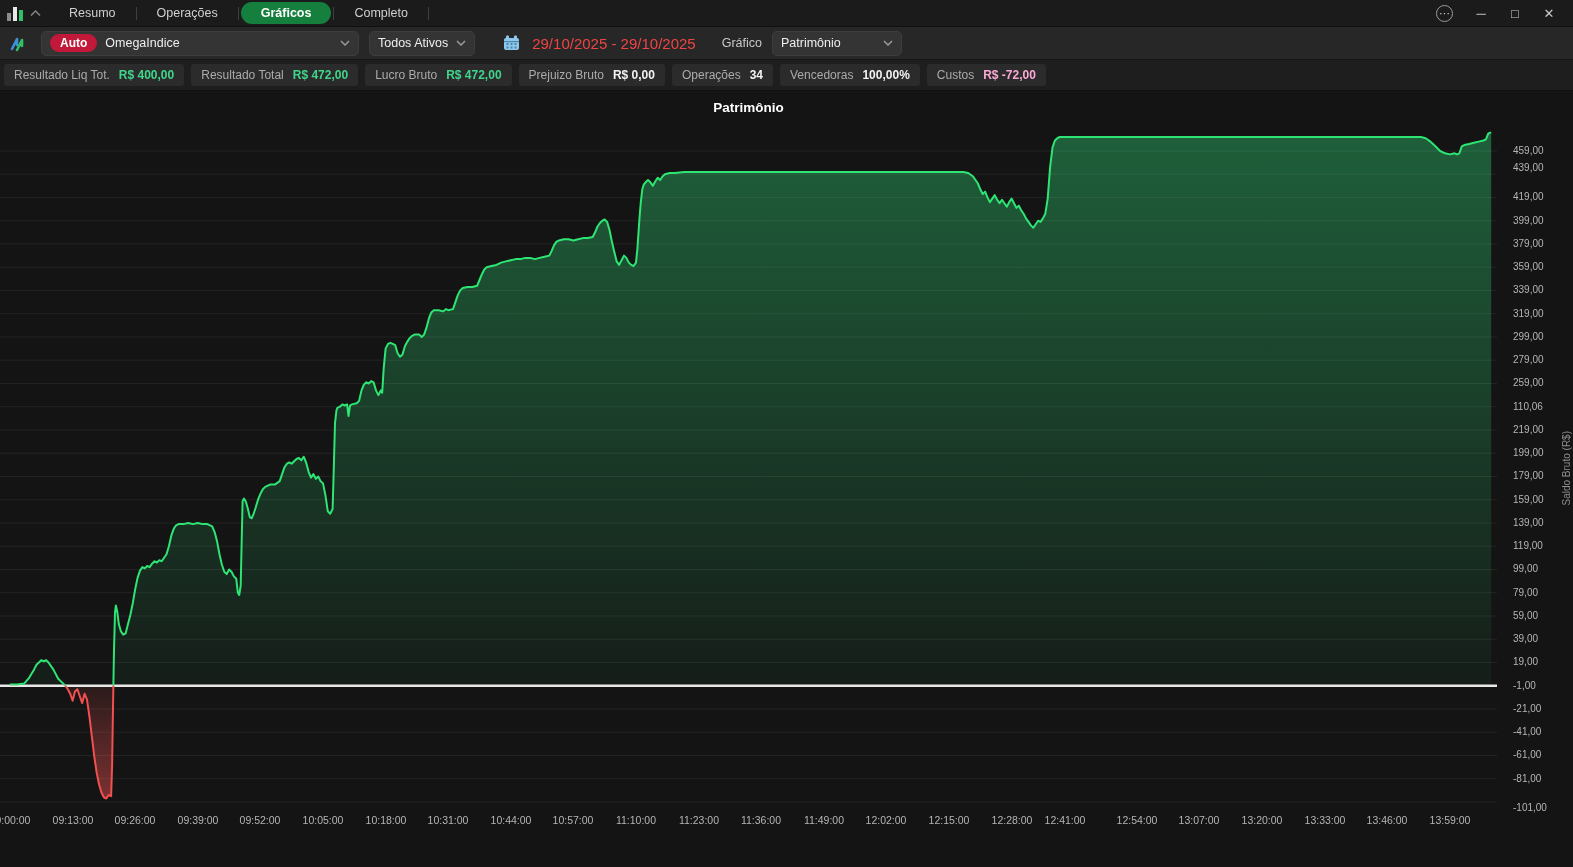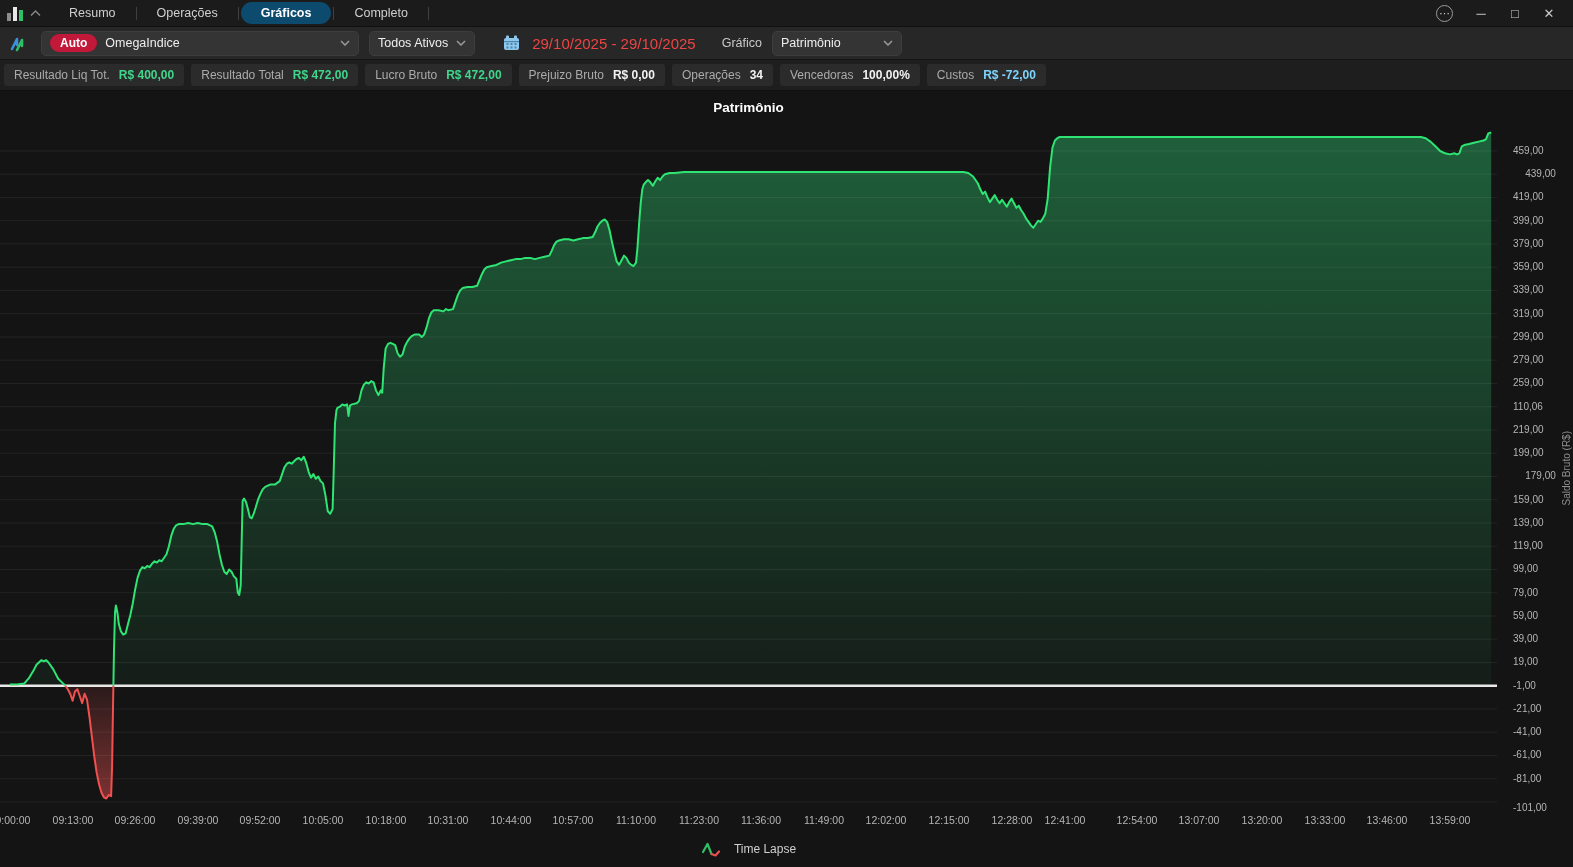--- a/index.html
+++ b/index.html
@@ -7,21 +7,21 @@
        font-family:"Liberation Sans",sans-serif;background:#141414;color:#ddd;
        -webkit-font-smoothing:antialiased;}
   
   .titlebar{height:26px;background:#1b1b1b;display:flex;align-items:center;
             justify-content:space-between;border-bottom:1px solid #101010;}
   .tb-left{display:flex;align-items:center;height:100%;}
   .applogo{display:flex;align-items:flex-end;gap:1px;margin:0 2px 0 6px;}
   .collapse{color:#8a8a8a;font-size:10px;margin:0 10px 0 2px;cursor:pointer;}
   .tabs{display:flex;align-items:center;height:100%;}
   .tab{font-size:12.5px;color:#cfcfcf;padding:3px 18px;cursor:pointer;white-space:nowrap;}
-  .tab.active{background:#0c4a6e;color:#fff;font-weight:bold;border-radius:12px;padding:4px 20px;}
+  .tab.active{background:#15803d;color:#fff;font-weight:bold;border-radius:12px;padding:4px 20px;}
   .tabsep{width:1px;height:13px;background:#3f3f3f;margin:0 2px;}
   .tb-right{display:flex;align-items:center;gap:6px;padding-right:10px;}
   .winbtn{background:none;border:none;color:#c9c9c9;font-size:13px;width:28px;height:22px;
           display:flex;align-items:center;justify-content:center;cursor:pointer;padding:0;}
   .winbtn.more{border:1px solid #9a9a9a;border-radius:50%;width:17px;height:17px;font-size:11px;
                letter-spacing:0;line-height:1;margin-right:8px;}
   
   .toolbar{height:32px;background:#272727;display:flex;align-items:center;gap:10px;
            padding:0 8px;border-bottom:1px solid #151515;}
   .combo{display:flex;align-items:center;background:#343434;border:1px solid #3d3d3d;
@@ -36,21 +36,21 @@
   .gap{width:6px;}
   
   .statsbar{height:30px;background:#1e1e1e;display:flex;align-items:center;gap:7px;
             padding:0 4px;border-bottom:1px solid #101010;}
   .chip{background:#2b2b2b;border-radius:3px;height:22px;display:flex;align-items:center;
         gap:9px;padding:0 10px;font-size:12px;white-space:nowrap;}
   .chip .cl{color:#ababab;}
   .chip .cv{font-weight:bold;}
   .cv.green{color:#3fd68c;}
   .cv.white{color:#f2f2f2;}
-  .cv.red{color:#7dd3fc;}
+  .cv.red{color:#f9a8d4;}
   
   .chart-area{position:relative;width:1573px;height:779px;background:#141414;overflow:hidden;}
   .chart-title{position:absolute;top:9px;left:0;width:1497px;text-align:center;
                color:#fff;font-weight:bold;font-size:13.5px;}
   .ylab{position:absolute;left:1513px;color:#b5b5b5;font-size:10px;width:55px;}
   .xlab{position:absolute;top:723px;color:#b5b5b5;font-size:10.5px;transform:translateX(-50%);
         white-space:nowrap;}
   .yaxis-title{position:absolute;right:1px;top:340px;color:#8f8f8f;font-size:10px;
                writing-mode:vertical-rl;transform:rotate(180deg);}
   .legend{position:absolute;top:750px;left:0;width:1497px;display:flex;align-items:center;
@@ -223,34 +223,34 @@
         <line x1="0" y1="614.2" x2="1497" y2="614.2" stroke="rgba(255,255,255,0.065)" stroke-width="1"></line>
         <line x1="0" y1="637.5" x2="1497" y2="637.5" stroke="rgba(255,255,255,0.065)" stroke-width="1"></line>
         <line x1="0" y1="660.7" x2="1497" y2="660.7" stroke="rgba(255,255,255,0.065)" stroke-width="1"></line>
         <line x1="0" y1="684.0" x2="1497" y2="684.0" stroke="rgba(255,255,255,0.065)" stroke-width="1"></line>
         <line x1="0" y1="567.7" x2="1497" y2="567.7" stroke="#e8e8e8" stroke-width="2.4"></line>
         <polyline points="10.0,566.5 17.2,566.5 24.4,565.4 29.3,559.6 34.1,551.4 36.5,546.8 38.9,544.5 41.3,542.1 43.7,543.3 46.1,542.1 48.5,544.5 53.3,551.4 58.2,560.7 63.0,565.4 65.4,567.7 67.8,571.2 70.2,575.8 72.6,582.8 75.0,573.5 77.4,571.2 79.8,578.2 82.2,585.1 84.6,575.8 87.0,581.7 89.5,599.1 91.9,618.9 94.3,638.6 96.7,654.9 99.1,666.5 101.5,674.7 103.9,679.3 106.3,680.5 108.7,677.0 111.1,678.1 112.1,647.9 113.0,589.8 114.0,531.7 115.0,494.5 115.9,487.5 117.4,494.5 118.8,506.1 120.8,513.1 123.2,516.6 125.6,515.4 128.0,506.1 130.4,496.8 132.8,485.2 135.2,471.2 137.6,459.6 140.0,452.6 142.4,449.1 144.8,450.3 147.2,448.0 149.6,449.1 152.1,445.6 154.5,443.3 156.9,444.5 159.3,442.2 161.7,443.3 164.1,439.8 166.5,436.3 168.9,428.2 171.3,417.7 173.7,410.8 176.1,407.3 178.5,406.1 183.4,406.1 188.2,405.0 193.0,406.1 197.8,405.0 202.6,406.1 207.4,406.1 212.2,408.4 214.7,414.3 217.1,423.6 219.5,436.3 221.9,446.8 224.3,453.8 226.7,456.1 229.1,451.5 231.5,453.8 233.9,458.4 236.3,460.8 237.8,474.7 239.2,477.0 240.7,467.7 241.6,427.0 242.6,382.9 244.0,380.5 246.0,384.0 247.9,391.0 249.8,399.1 251.7,400.3 253.7,395.7 255.6,389.8 258.0,381.7 260.4,375.9 262.8,371.2 265.2,368.9 270.0,366.6 274.8,366.6 279.7,363.1 282.1,356.1 284.5,349.2 286.9,345.7 289.3,344.5 291.7,345.7 294.1,343.3 296.5,341.0 298.9,339.9 301.3,342.2 303.7,338.7 306.1,344.5 308.6,353.8 311.0,359.6 313.4,356.1 315.8,360.8 318.2,358.5 320.6,363.1 323.0,365.4 325.4,377.1 327.8,393.3 330.2,395.7 332.6,391.0 333.6,357.3 335.0,305.0 336.5,292.2 337.4,289.9 339.9,288.7 342.3,286.4 344.7,287.5 347.1,286.4 348.5,298.0 350.0,287.5 351.9,286.4 356.7,285.2 359.1,282.9 361.5,272.4 363.9,266.6 366.3,264.3 368.7,265.5 371.2,263.1 373.6,264.3 376.0,272.4 378.4,277.1 380.8,272.4 382.2,274.8 383.7,250.3 385.6,230.6 388.0,225.9 390.4,224.8 392.8,225.9 395.2,227.1 397.6,235.2 400.0,238.7 402.5,236.4 404.9,228.3 407.3,223.6 409.7,220.1 412.1,217.8 414.5,216.6 419.3,216.6 421.7,219.0 424.1,216.6 426.5,209.7 428.9,200.4 431.3,194.5 433.8,192.2 438.6,192.2 443.4,193.4 445.8,191.1 448.2,192.2 453.0,191.1 455.4,184.1 457.8,177.1 460.2,172.4 462.6,170.1 467.5,169.0 472.3,169.0 477.1,167.8 479.5,162.0 481.9,156.2 484.3,151.5 486.7,149.2 491.5,148.0 496.4,146.9 501.2,144.6 506.0,143.4 510.8,142.2 515.6,141.1 520.4,141.1 525.2,139.9 530.1,139.9 534.9,141.1 539.7,139.9 544.5,138.7 549.3,137.6 551.7,132.9 554.1,127.1 556.5,123.6 559.0,122.5 563.8,121.3 568.6,121.3 573.4,122.5 578.2,121.3 583.0,120.1 587.8,120.1 592.7,119.0 595.1,114.3 597.5,108.5 599.9,105.0 602.3,102.7 604.7,101.5 607.1,103.9 609.5,112.0 611.9,123.6 614.3,134.1 616.7,143.4 619.1,146.9 621.6,142.2 624.0,137.6 626.4,139.9 628.8,144.6 631.2,146.9 633.6,148.0 636.0,144.6 637.4,130.6 639.4,101.5 640.8,84.1 642.3,71.3 643.7,66.7 645.6,64.3 648.0,62.0 650.4,64.3 652.9,67.8 655.3,63.2 657.7,59.7 660.1,62.0 662.5,58.5 664.9,56.2 669.7,55.0 674.5,55.0 684.2,53.9 708.2,53.9 732.3,53.9 756.4,53.9 780.5,53.9 804.5,53.9 828.6,53.9 852.7,53.9 876.8,53.9 900.8,53.9 924.9,53.9 949.0,53.9 963.4,53.9 968.3,55.0 973.1,58.5 977.9,65.5 980.3,71.3 982.7,76.0 985.1,73.6 987.5,79.4 989.9,84.1 992.3,80.6 994.7,77.1 997.2,81.8 999.6,85.3 1002.0,81.8 1004.4,85.3 1006.8,88.8 1009.2,84.1 1011.6,80.6 1014.0,85.3 1016.4,89.9 1018.8,87.6 1021.2,92.2 1023.6,95.7 1026.0,100.4 1028.5,103.9 1030.9,107.4 1033.3,109.7 1035.7,106.2 1038.1,102.7 1040.5,103.9 1042.9,100.4 1045.3,95.7 1047.7,80.6 1050.1,49.2 1052.5,29.5 1054.9,22.5 1057.3,20.2 1059.8,19.0 1069.4,19.0 1117.5,19.0 1165.7,19.0 1213.8,19.0 1262.0,19.0 1310.2,19.0 1358.3,19.0 1406.5,19.0 1420.9,19.0 1425.7,20.2 1430.5,23.6 1435.4,28.3 1440.2,33.0 1445.0,35.3 1449.8,36.4 1454.6,35.3 1457.0,36.4 1459.4,35.3 1461.8,28.3 1464.2,27.1 1469.1,26.0 1473.9,24.8 1478.7,23.6 1483.5,22.5 1485.9,21.3 1488.3,15.5 1491.2,14.4" fill="none" stroke="#2ee574" stroke-width="2" stroke-linejoin="round" clip-path="url(#clipAbove)"></polyline>
         <polyline points="10.0,566.5 17.2,566.5 24.4,565.4 29.3,559.6 34.1,551.4 36.5,546.8 38.9,544.5 41.3,542.1 43.7,543.3 46.1,542.1 48.5,544.5 53.3,551.4 58.2,560.7 63.0,565.4 65.4,567.7 67.8,571.2 70.2,575.8 72.6,582.8 75.0,573.5 77.4,571.2 79.8,578.2 82.2,585.1 84.6,575.8 87.0,581.7 89.5,599.1 91.9,618.9 94.3,638.6 96.7,654.9 99.1,666.5 101.5,674.7 103.9,679.3 106.3,680.5 108.7,677.0 111.1,678.1 112.1,647.9 113.0,589.8 114.0,531.7 115.0,494.5 115.9,487.5 117.4,494.5 118.8,506.1 120.8,513.1 123.2,516.6 125.6,515.4 128.0,506.1 130.4,496.8 132.8,485.2 135.2,471.2 137.6,459.6 140.0,452.6 142.4,449.1 144.8,450.3 147.2,448.0 149.6,449.1 152.1,445.6 154.5,443.3 156.9,444.5 159.3,442.2 161.7,443.3 164.1,439.8 166.5,436.3 168.9,428.2 171.3,417.7 173.7,410.8 176.1,407.3 178.5,406.1 183.4,406.1 188.2,405.0 193.0,406.1 197.8,405.0 202.6,406.1 207.4,406.1 212.2,408.4 214.7,414.3 217.1,423.6 219.5,436.3 221.9,446.8 224.3,453.8 226.7,456.1 229.1,451.5 231.5,453.8 233.9,458.4 236.3,460.8 237.8,474.7 239.2,477.0 240.7,467.7 241.6,427.0 242.6,382.9 244.0,380.5 246.0,384.0 247.9,391.0 249.8,399.1 251.7,400.3 253.7,395.7 255.6,389.8 258.0,381.7 260.4,375.9 262.8,371.2 265.2,368.9 270.0,366.6 274.8,366.6 279.7,363.1 282.1,356.1 284.5,349.2 286.9,345.7 289.3,344.5 291.7,345.7 294.1,343.3 296.5,341.0 298.9,339.9 301.3,342.2 303.7,338.7 306.1,344.5 308.6,353.8 311.0,359.6 313.4,356.1 315.8,360.8 318.2,358.5 320.6,363.1 323.0,365.4 325.4,377.1 327.8,393.3 330.2,395.7 332.6,391.0 333.6,357.3 335.0,305.0 336.5,292.2 337.4,289.9 339.9,288.7 342.3,286.4 344.7,287.5 347.1,286.4 348.5,298.0 350.0,287.5 351.9,286.4 356.7,285.2 359.1,282.9 361.5,272.4 363.9,266.6 366.3,264.3 368.7,265.5 371.2,263.1 373.6,264.3 376.0,272.4 378.4,277.1 380.8,272.4 382.2,274.8 383.7,250.3 385.6,230.6 388.0,225.9 390.4,224.8 392.8,225.9 395.2,227.1 397.6,235.2 400.0,238.7 402.5,236.4 404.9,228.3 407.3,223.6 409.7,220.1 412.1,217.8 414.5,216.6 419.3,216.6 421.7,219.0 424.1,216.6 426.5,209.7 428.9,200.4 431.3,194.5 433.8,192.2 438.6,192.2 443.4,193.4 445.8,191.1 448.2,192.2 453.0,191.1 455.4,184.1 457.8,177.1 460.2,172.4 462.6,170.1 467.5,169.0 472.3,169.0 477.1,167.8 479.5,162.0 481.9,156.2 484.3,151.5 486.7,149.2 491.5,148.0 496.4,146.9 501.2,144.6 506.0,143.4 510.8,142.2 515.6,141.1 520.4,141.1 525.2,139.9 530.1,139.9 534.9,141.1 539.7,139.9 544.5,138.7 549.3,137.6 551.7,132.9 554.1,127.1 556.5,123.6 559.0,122.5 563.8,121.3 568.6,121.3 573.4,122.5 578.2,121.3 583.0,120.1 587.8,120.1 592.7,119.0 595.1,114.3 597.5,108.5 599.9,105.0 602.3,102.7 604.7,101.5 607.1,103.9 609.5,112.0 611.9,123.6 614.3,134.1 616.7,143.4 619.1,146.9 621.6,142.2 624.0,137.6 626.4,139.9 628.8,144.6 631.2,146.9 633.6,148.0 636.0,144.6 637.4,130.6 639.4,101.5 640.8,84.1 642.3,71.3 643.7,66.7 645.6,64.3 648.0,62.0 650.4,64.3 652.9,67.8 655.3,63.2 657.7,59.7 660.1,62.0 662.5,58.5 664.9,56.2 669.7,55.0 674.5,55.0 684.2,53.9 708.2,53.9 732.3,53.9 756.4,53.9 780.5,53.9 804.5,53.9 828.6,53.9 852.7,53.9 876.8,53.9 900.8,53.9 924.9,53.9 949.0,53.9 963.4,53.9 968.3,55.0 973.1,58.5 977.9,65.5 980.3,71.3 982.7,76.0 985.1,73.6 987.5,79.4 989.9,84.1 992.3,80.6 994.7,77.1 997.2,81.8 999.6,85.3 1002.0,81.8 1004.4,85.3 1006.8,88.8 1009.2,84.1 1011.6,80.6 1014.0,85.3 1016.4,89.9 1018.8,87.6 1021.2,92.2 1023.6,95.7 1026.0,100.4 1028.5,103.9 1030.9,107.4 1033.3,109.7 1035.7,106.2 1038.1,102.7 1040.5,103.9 1042.9,100.4 1045.3,95.7 1047.7,80.6 1050.1,49.2 1052.5,29.5 1054.9,22.5 1057.3,20.2 1059.8,19.0 1069.4,19.0 1117.5,19.0 1165.7,19.0 1213.8,19.0 1262.0,19.0 1310.2,19.0 1358.3,19.0 1406.5,19.0 1420.9,19.0 1425.7,20.2 1430.5,23.6 1435.4,28.3 1440.2,33.0 1445.0,35.3 1449.8,36.4 1454.6,35.3 1457.0,36.4 1459.4,35.3 1461.8,28.3 1464.2,27.1 1469.1,26.0 1473.9,24.8 1478.7,23.6 1483.5,22.5 1485.9,21.3 1488.3,15.5 1491.2,14.4" fill="none" stroke="#f15050" stroke-width="2" stroke-linejoin="round" clip-path="url(#clipBelow)"></polyline>
       </svg>
     <div id="ylabels">
         <span class="ylab" style="top: 54px;">459,00</span>
-        <span class="ylab" style="top: 77px; text-align: center;">439,00</span>
+        <span class="ylab" style="top: 71px;">439,00</span>
         <span class="ylab" style="top: 100px;">419,00</span>
         <span class="ylab" style="top: 124px;">399,00</span>
         <span class="ylab" style="top: 147px;">379,00</span>
         <span class="ylab" style="top: 170px;">359,00</span>
         <span class="ylab" style="top: 193px;">339,00</span>
         <span class="ylab" style="top: 217px;">319,00</span>
         <span class="ylab" style="top: 240px;">299,00</span>
         <span class="ylab" style="top: 263px;">279,00</span>
         <span class="ylab" style="top: 286px;">259,00</span>
         <span class="ylab" style="top: 310px;">110,06</span>
         <span class="ylab" style="top: 333px;">219,00</span>
         <span class="ylab" style="top: 356px;">199,00</span>
-        <span class="ylab" style="top: 379px; text-align: center;">179,00</span>
+        <span class="ylab" style="top: 379px;">179,00</span>
         <span class="ylab" style="top: 403px;">159,00</span>
         <span class="ylab" style="top: 426px;">139,00</span>
         <span class="ylab" style="top: 449px;">119,00</span>
         <span class="ylab" style="top: 472px;">99,00</span>
         <span class="ylab" style="top: 496px;">79,00</span>
         <span class="ylab" style="top: 519px;">59,00</span>
         <span class="ylab" style="top: 542px;">39,00</span>
         <span class="ylab" style="top: 565px;">19,00</span>
         <span class="ylab" style="top: 589px;">-1,00</span>
         <span class="ylab" style="top: 612px;">-21,00</span>
@@ -279,21 +279,14 @@
         <span class="xlab" style="left: 1012px;">12:28:00</span>
         <span class="xlab" style="left: 1065px;">12:41:00</span>
         <span class="xlab" style="left: 1137px;">12:54:00</span>
         <span class="xlab" style="left: 1199px;">13:07:00</span>
         <span class="xlab" style="left: 1262px;">13:20:00</span>
         <span class="xlab" style="left: 1325px;">13:33:00</span>
         <span class="xlab" style="left: 1387px;">13:46:00</span>
         <span class="xlab" style="left: 1450px;">13:59:00</span>
       </div>
     <div class="yaxis-title">Saldo Bruto (R$)</div>
-    <div class="legend">
-      <svg width="24" height="16" viewBox="0 0 24 16">
-        <path d="M2 11 L6.5 3 L10.5 13" stroke="#2fbf66" stroke-width="2.2" fill="none" stroke-linecap="round" stroke-linejoin="round"></path>
-        <path d="M10.5 13 L14.5 14.5 L18 10.5" stroke="#e85050" stroke-width="2.2" fill="none" stroke-linecap="round" stroke-linejoin="round"></path>
-      </svg>
-      <span>Time Lapse</span>
-    </div>
   </div>
 </div>
 
 </body></html>

